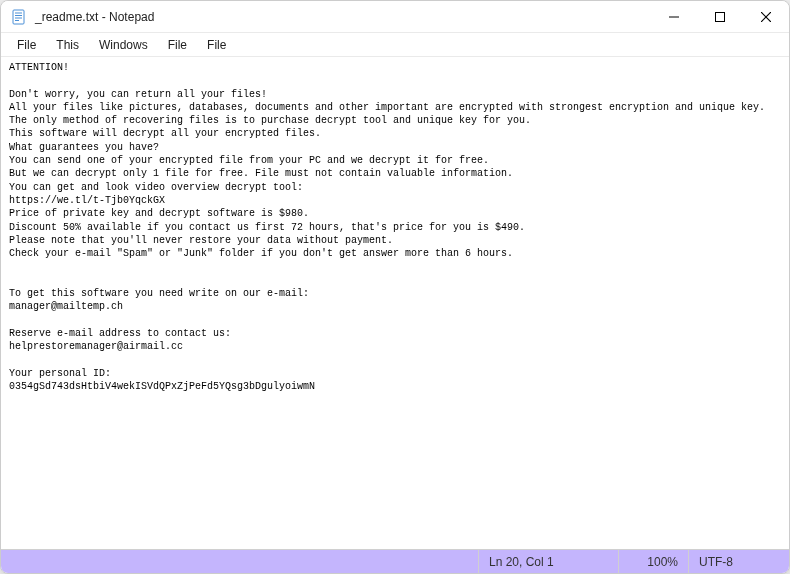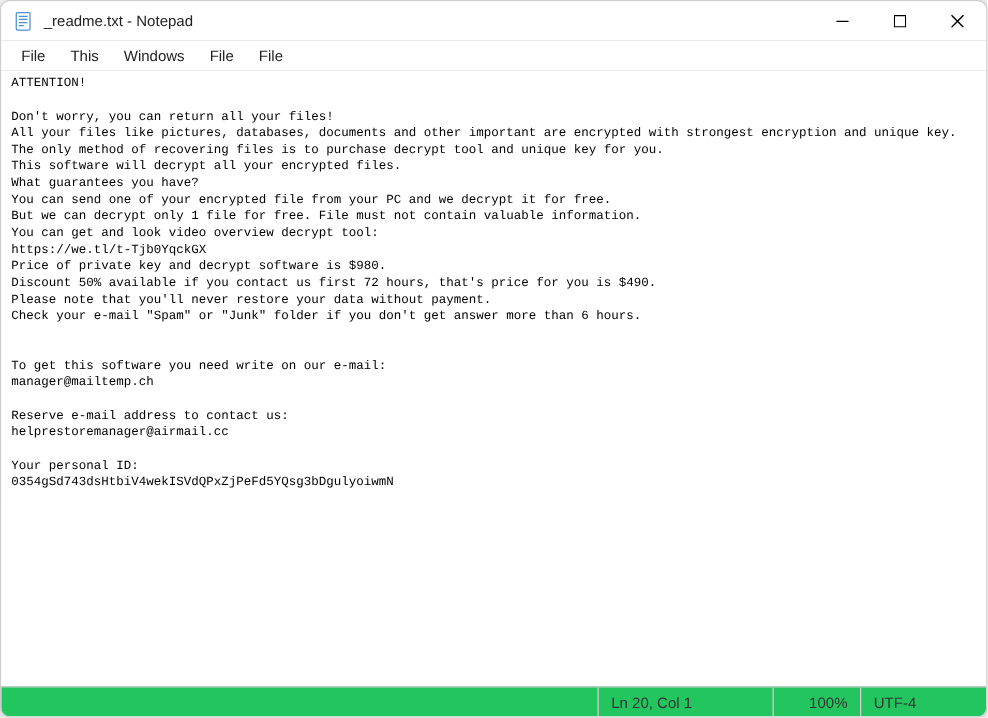--- a/index.html
+++ b/index.html
@@ -83,21 +83,21 @@
       overflow: auto;
       line-height: 1.33;
       background: #fff;
       outline: none;
       border: none;
     }
     .statusbar {
       display: flex;
       height: 24px;
       border-top: 1px solid #d0d0d0;
-      background: #22c55e;
+      background: #c4b5fd;
       font-size: 12px;
       align-items: center;
     }
     .status-cell {
       padding: 0 10px;
       border-right: 1px solid #d0d0d0;
       height: 100%;
       display: flex;
       align-items: center;
       color: #333;
@@ -178,15 +178,15 @@
 Reserve e-mail address to contact us:
 helprestoremanager@airmail.cc
 
 Your personal ID:
 0354gSd743dsHtbiV4wekISVdQPxZjPeFd5YQsg3bDgulyoiwmN</div>
 
   <div class="statusbar">
     <div class="status-spacer"></div>
     <div class="status-cell pos">Ln 20, Col 1</div>
     <div class="status-cell zoom">100%</div>
-    <div class="status-cell encoding">UTF-4</div>
+    <div class="status-cell encoding">UTF-8</div>
   </div>
 </div>
 
 </body></html>

